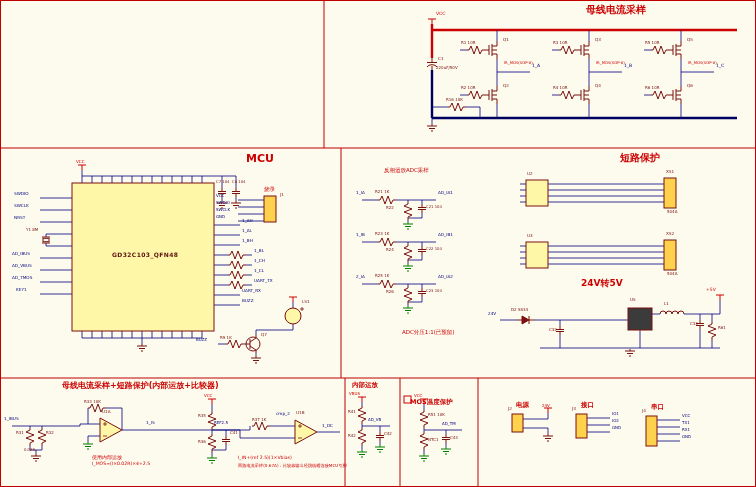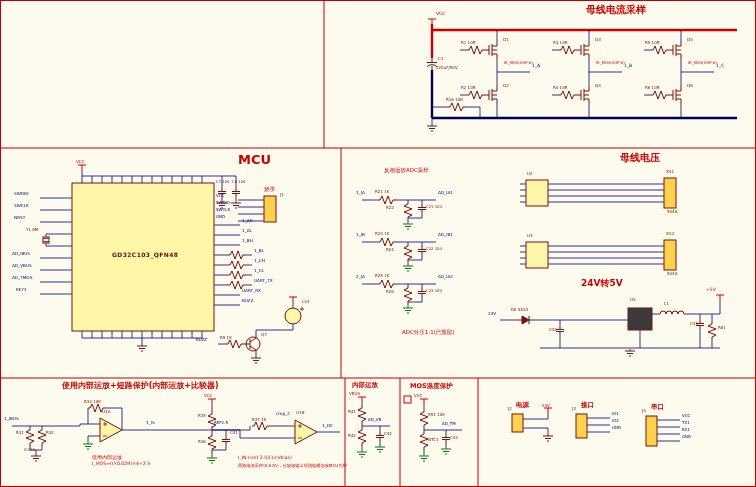--- a/index.html
+++ b/index.html
@@ -182,26 +182,26 @@
     <path fill="none" stroke="#00007f" stroke-width="0.8" d="M523,419h6M523,428h6M529,419H548M529,428H548M548,419V413M548,428V434M587,418h6M587,425h6M587,432h6M593,418H610M593,425H610M593,432H610M657,420h6M657,427h6M657,434h6M657,441h6M663,420H680M663,427H680M663,434H680M663,441H680"></path>
     <rect x="512" y="414" width="11" height="18" fill="#ffd24d" stroke="#7a1010" stroke-width="1"></rect>
     <use href="#vcc" x="548" y="413" class="cr"></use>
     <use href="#gnd" x="548" y="434" class="cm"></use>
     <rect x="576" y="414" width="11" height="24" fill="#ffd24d" stroke="#7a1010" stroke-width="1"></rect>
     <rect x="646" y="416" width="11" height="30" fill="#ffd24d" stroke="#7a1010" stroke-width="1"></rect>
   </g>
 </svg>
 
 <div class="lbl title" style="left:586px;top:5px;font-size:10px">母线电流采样</div>
-<div class="lbl title" style="left:238px;top:153px;font-size:13px">MCU</div>
-<div class="lbl title" style="left:620px;top:153px;font-size:10px">母线电压</div>
+<div class="lbl title" style="left:246px;top:153px;font-size:11px">MCU</div>
+<div class="lbl title" style="left:620px;top:153px;font-size:10px">短路保护</div>
 <div class="lbl title" style="left:581px;top:279px;font-size:9px">24V转5V</div>
-<div class="lbl title" style="left:62px;top:382px;font-size:8px">使用内部运放+短路保护(内部运放+比较器)</div>
+<div class="lbl title" style="left:62px;top:382px;font-size:8px">母线电流采样+短路保护(内部运放+比较器)</div>
 <div class="lbl title" style="left:352px;top:382px;font-size:6.5px">内部运放</div>
-<div class="lbl title" style="left:410px;top:383px;font-size:6.5px">MOS温度保护</div>
+<div class="lbl title" style="left:410px;top:399px;font-size:6.5px">MOS温度保护</div>
 <div class="lbl title" style="left:516px;top:402px;font-size:6.5px">电源</div>
 <div class="lbl title" style="left:581px;top:402px;font-size:6.5px">接口</div>
 <div class="lbl title" style="left:651px;top:404px;font-size:6.5px">串口</div>
 <div class="lbl redtxt" style="left:264px;top:187px;font-size:5.5px">烧录</div>
 <div class="lbl redtxt" style="left:384px;top:168px;font-size:5.5px">反相运放ADC采样</div>
 <div class="lbl redtxt" style="left:402px;top:330px;font-size:5.5px">ADC分压1:1(已预留)</div>
 <div class="lbl redtxt" style="left:92px;top:455px;font-size:5px">使用内部运放</div>
 <div class="lbl redtxt" style="left:92px;top:462px;font-size:4.6px">I_MOS=(I×0.02R)×4+2.5</div>
 <div class="lbl redtxt" style="left:238px;top:456px;font-size:4.6px">I_IN+(ref 2.5)(1×Vbias)</div>
 <div class="lbl redtxt" style="left:238px;top:464px;font-size:4.2px">两路电流采样(0.67A)：比较器输出经跳线帽连接MCU引脚</div>

